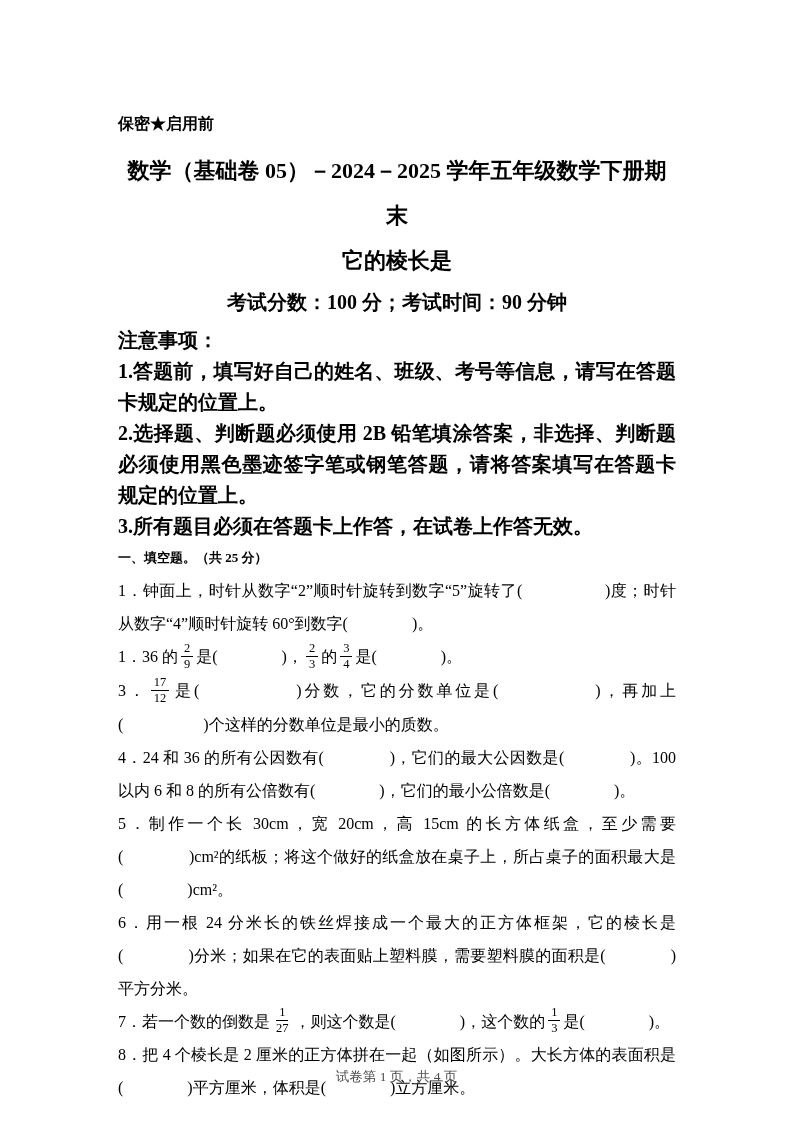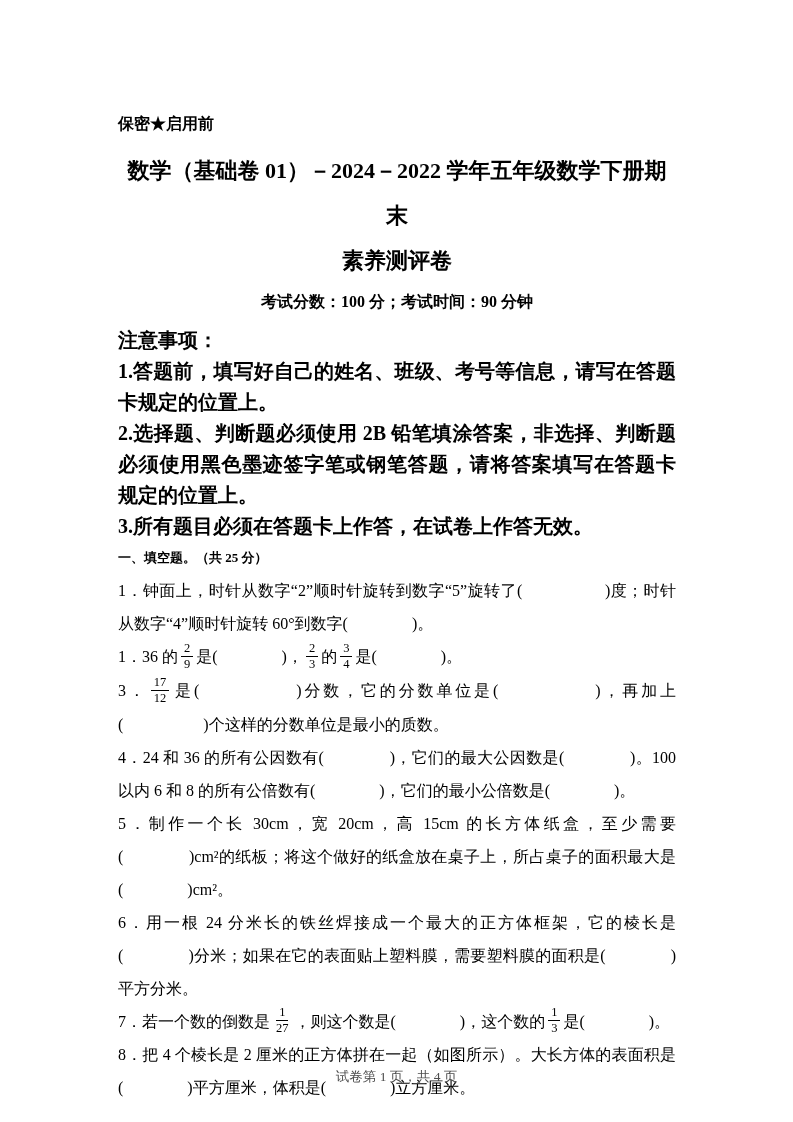--- a/index.html
+++ b/index.html
@@ -9,21 +9,21 @@
     width:793px; height:1102px;
     background:#ffffff;
     color:#000;
     font-family:"Liberation Serif", serif;
     padding:112px 117px 0 118px;
     overflow:hidden;
   }
   .security { font-size:16px; font-weight:bold; line-height:24px; }
   .title { font-size:22px; font-weight:bold; text-align:center; line-height:45px; margin-top:12px; }
   .title .tline { display:block; }
-  .exam-info { font-size:16px; font-weight:bold; text-align:center; line-height:26px; margin-top:6px; }
+  .exam-info { font-size:20px; font-weight:bold; text-align:center; line-height:26px; margin-top:6px; }
   .notice { margin-top:10px; }
   .notice p { font-size:20px; font-weight:bold; line-height:31px; text-align:justify; }
   .section-heading { font-size:13px; font-weight:bold; line-height:32px; margin-top:0; }
   .q { font-size:16px; line-height:33px; text-align:justify; font-weight:normal; }
   .frac {
     display:inline-flex; flex-direction:column; align-items:center;
     vertical-align:middle; font-size:12.5px; line-height:1.2;
     margin:0 3px; transform:translateY(-2px); text-align:center;
   }
   .frac .num { display:block; border-bottom:1.2px solid #000; padding:0 3px; }
@@ -36,22 +36,22 @@
   }
 </style>
 </head>
 <body>
 
 <div class="page">
 
   <div class="security">保密★启用前</div>
 
   <h1 class="title">
-    <span class="tline">数学（基础卷 01）－2024－2022 学年五年级数学下册期末</span>
-    <span class="tline">素养测评卷</span>
+    <span class="tline">数学（基础卷 05）－2024－2025 学年五年级数学下册期末</span>
+    <span class="tline">它的棱长是</span>
   </h1>
 
   <div class="exam-info">考试分数：100 分；考试时间：90 分钟</div>
 
   <div class="notice">
     <p>注意事项：</p>
     <p>1.答题前，填写好自己的姓名、班级、考号等信息，请写在答题卡规定的位置上。</p>
     <p>2.选择题、判断题必须使用 2B 铅笔填涂答案，非选择、判断题必须使用黑色墨迹签字笔或钢笔答题，请将答案填写在答题卡规定的位置上。</p>
     <p>3.所有题目必须在答题卡上作答，在试卷上作答无效。</p>
   </div>

